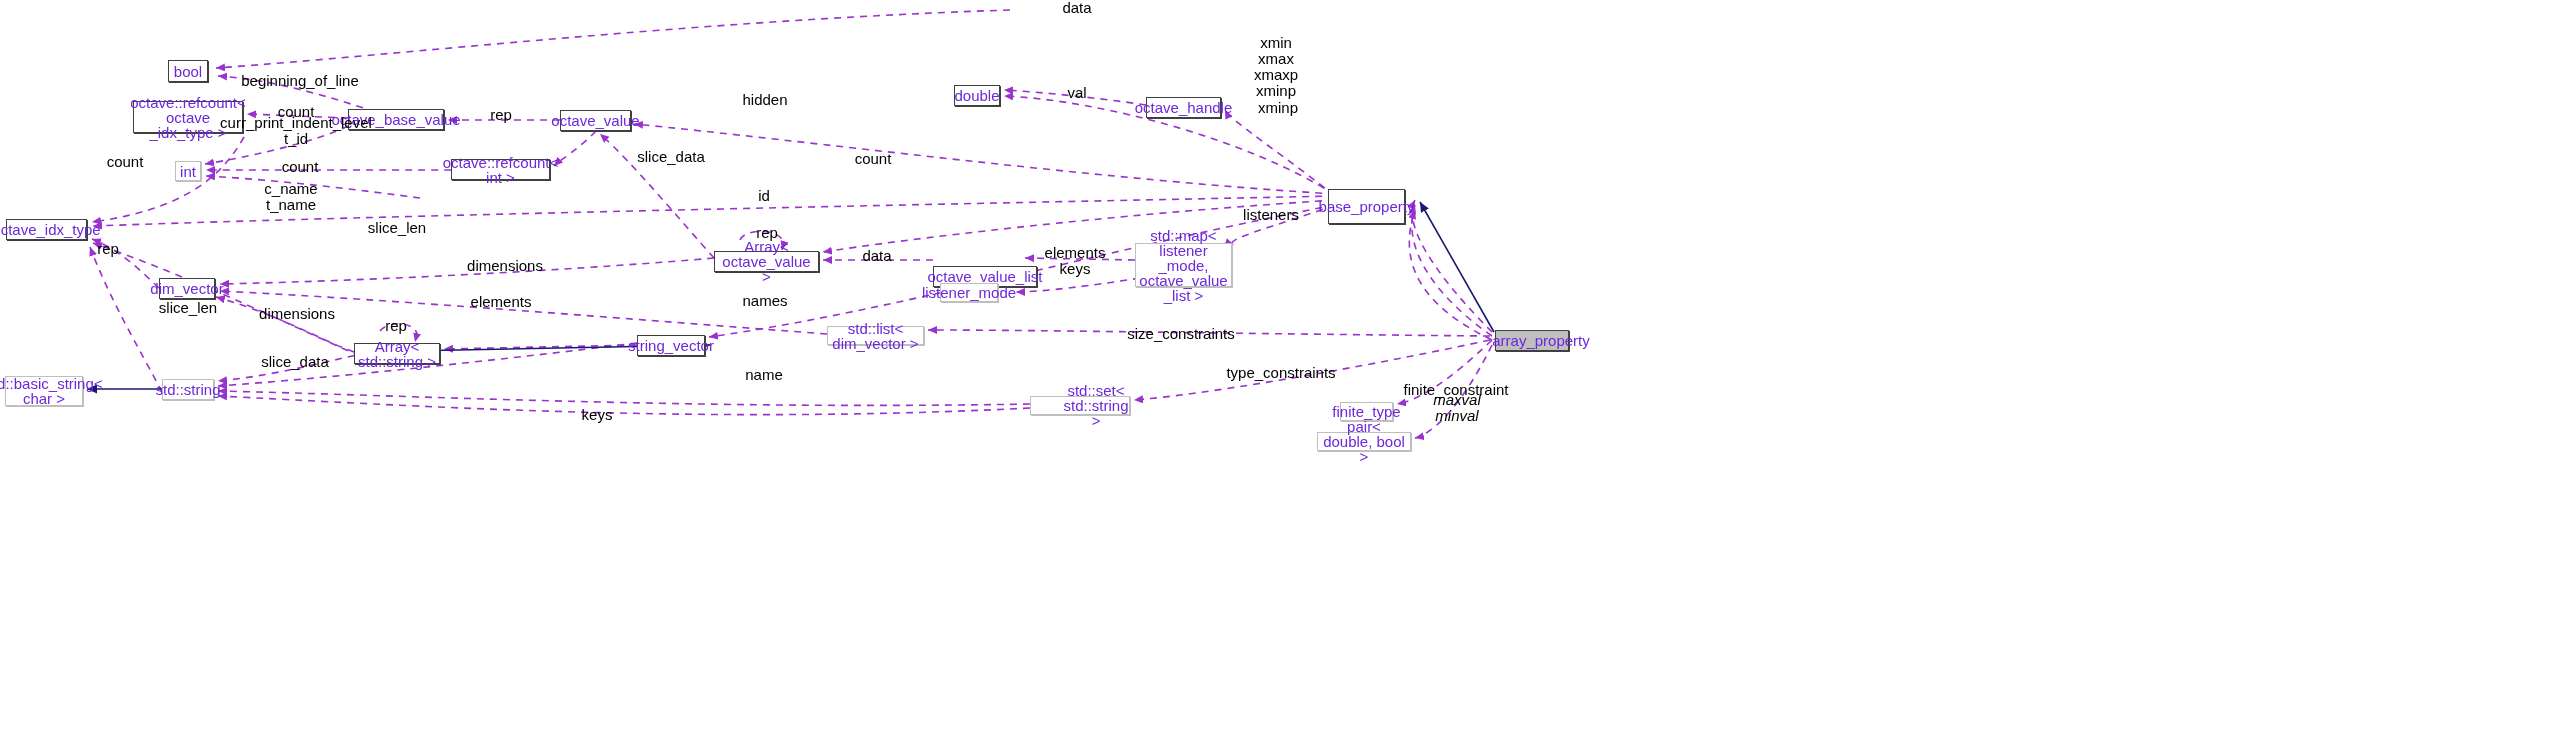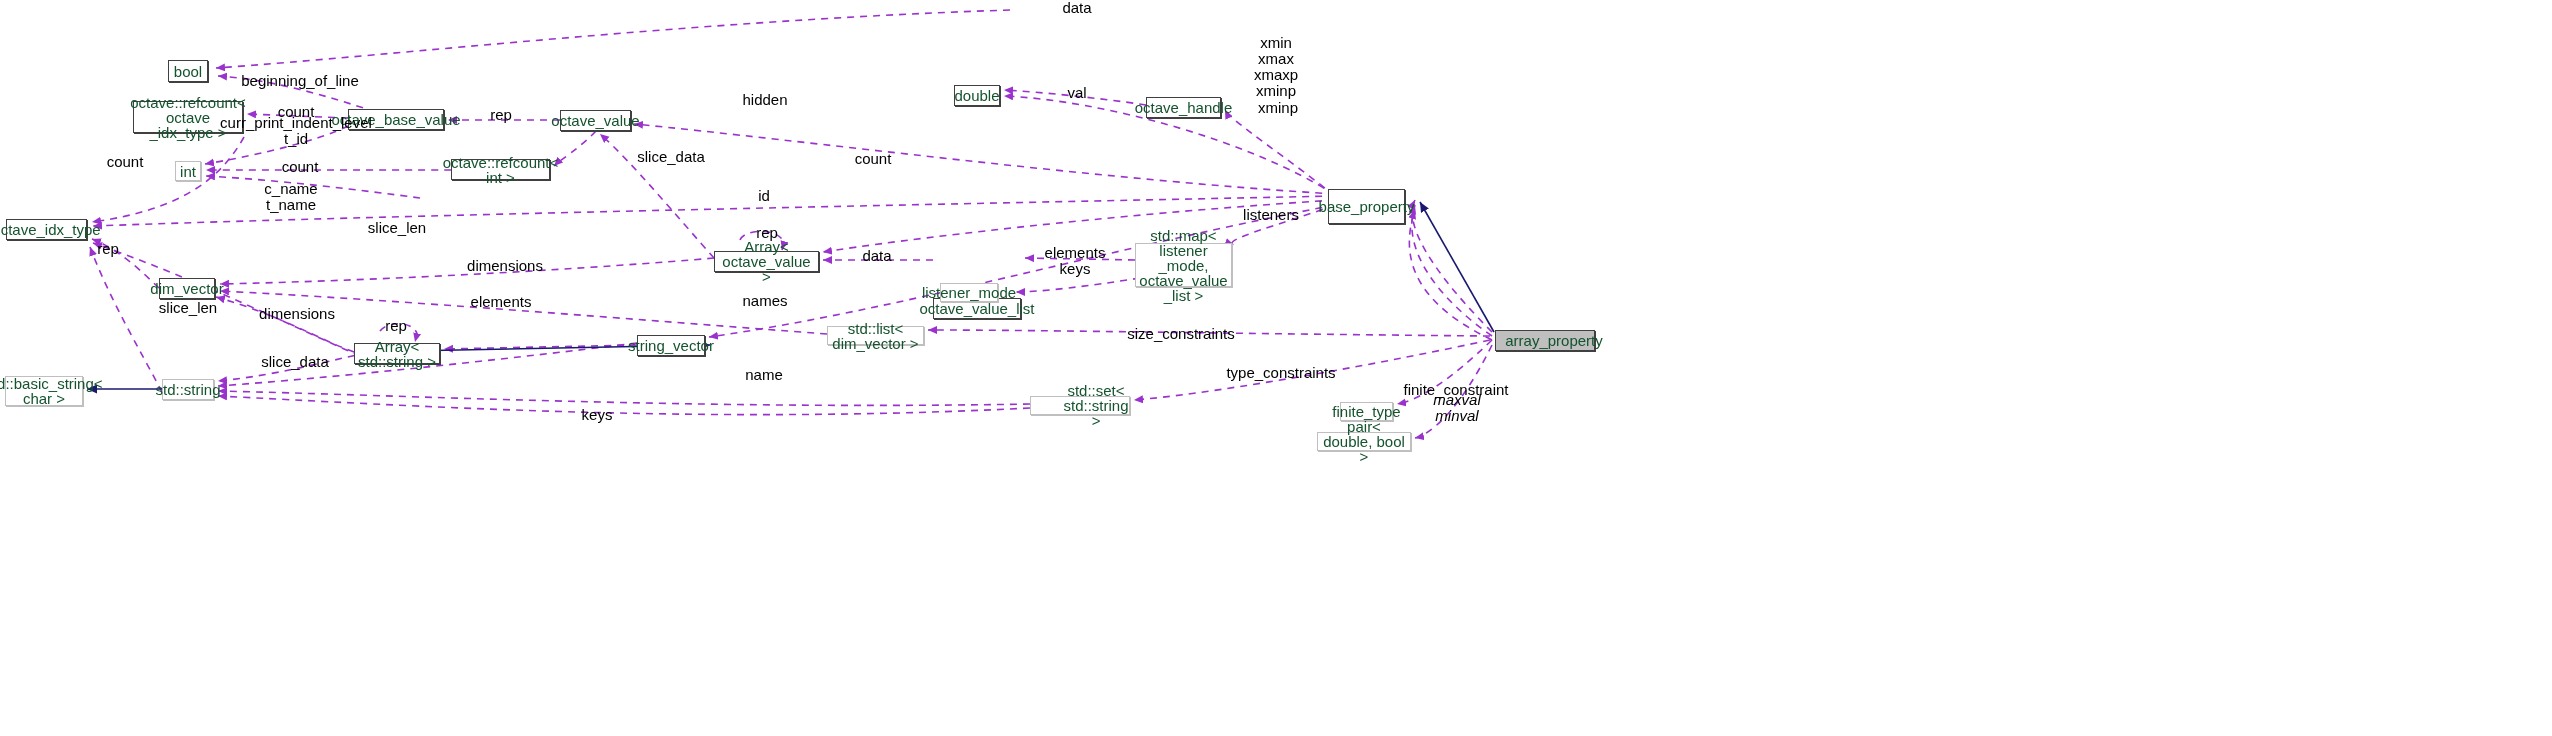--- a/index.html
+++ b/index.html
@@ -26,21 +26,21 @@
   .node {
     position: absolute;
     box-sizing: border-box;
     display: flex;
     align-items: center;
     justify-content: center;
     text-align: center;
     background: #ffffff;
     font-size: 15px;
     line-height: 15px;
-    color: #14532d;
+    color: #6d28d9;
     white-space: pre-line;
     padding: 0 3px;
   }
   .node.dark {
     border: 1px solid #404040;
     box-shadow: 1px 1px 0 0 #404040;
   }
   .node.light {
     border: 1px solid #bfbfbf;
     box-shadow: 1px 1px 0 0 #bfbfbf;
@@ -155,35 +155,35 @@
   <div class="node light" style="left:175px;top:161px;width:26px;height:20px;">int</div>
   <div class="node dark" style="left:6px;top:219px;width:81px;height:21px;">octave_idx_type</div>
   <div class="node dark" style="left:159px;top:278px;width:56px;height:21px;">dim_vector</div>
   <div class="node light" style="left:5px;top:376px;width:78px;height:30px;">std::basic_string&lt;
 char &gt;</div>
   <div class="node light" style="left:162px;top:379px;width:52px;height:21px;">std::string</div>
   <div class="node dark" style="left:348px;top:109px;width:96px;height:21px;">octave_base_value</div>
   <div class="node dark" style="left:451px;top:159px;width:99px;height:21px;">octave::refcount&lt; int &gt;</div>
   <div class="node dark" style="left:560px;top:110px;width:71px;height:21px;">octave_value</div>
   <div class="node dark" style="left:714px;top:251px;width:105px;height:21px;">Array&lt; octave_value &gt;</div>
-  <div class="node dark" style="left:933px;top:266px;width:88px;height:21px;margin-top:32px;">octave_value_list</div>
+  <div class="node dark" style="left:933px;top:266px;width:104px;height:21px;">octave_value_list</div>
   <div class="node light" style="left:940px;top:283px;width:58px;height:19px;">listener_mode</div>
   <div class="node light" style="left:1135px;top:243px;width:97px;height:44px;">std::map&lt; listener
 _mode, octave_value
 _list &gt;</div>
   <div class="node dark" style="left:354px;top:343px;width:86px;height:21px;">Array&lt; std::string &gt;</div>
   <div class="node dark" style="left:637px;top:335px;width:68px;height:21px;">string_vector</div>
   <div class="node light" style="left:827px;top:326px;width:97px;height:19px;">std::list&lt; dim_vector &gt;</div>
   <div class="node light" style="left:1030px;top:396px;width:100px;height:19px;padding-left:35px;">std::set&lt; std::string &gt;</div>
   <div class="node dark" style="left:954px;top:85px;width:46px;height:21px;">double</div>
   <div class="node dark" style="left:1146px;top:97px;width:75px;height:21px;">octave_handle</div>
   <div class="node dark" style="left:1328px;top:189px;width:77px;height:35px;">base_property</div>
   <div class="node light" style="left:1340px;top:402px;width:53px;height:19px;">finite_type</div>
   <div class="node light" style="left:1317px;top:432px;width:94px;height:19px;">pair&lt; double, bool &gt;</div>
-  <div class="node focus" style="left:1495px;top:330px;width:100px;height:21px;padding-left:21px;">array_property</div>
+  <div class="node focus" style="left:1495px;top:330px;width:74px;height:21px;padding-left:21px;">array_property</div>
 
   <div class="edge-label" style="left:1077px;top:8px;">data</div>
   <div class="edge-label" style="left:1276px;top:67px;">xmin
 xmax
 xmaxp
 xminp</div>
   <div class="edge-label" style="left:300px;top:81px;">beginning_of_line</div>
   <div class="edge-label" style="left:1077px;top:93px;">val</div>
   <div class="edge-label" style="left:1278px;top:108px;">xminp</div>
   <div class="edge-label" style="left:296px;top:112px;">count</div>

